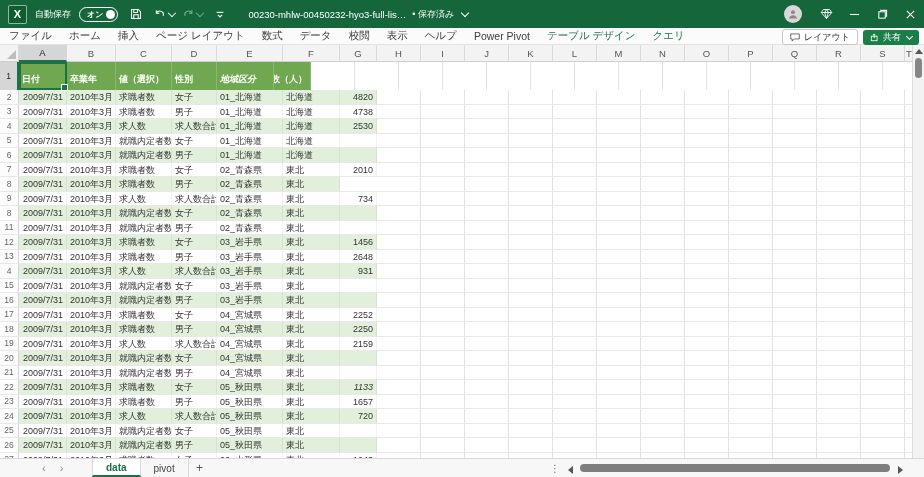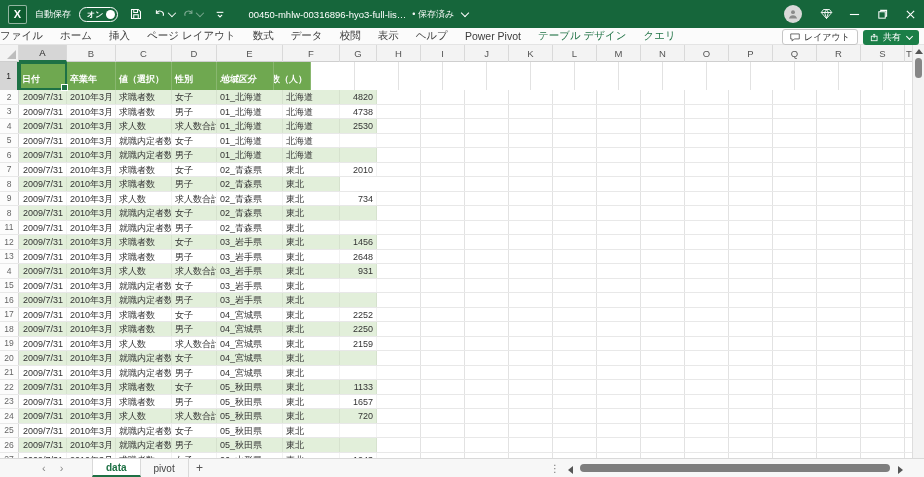--- a/index.html
+++ b/index.html
@@ -28,21 +28,21 @@
   .searchbox{position:absolute;left:388px;top:5px;width:250px;height:18px;border-radius:4px;
     background:rgba(255,255,255,.30);display:flex;align-items:center;gap:6px;
     padding-left:9px;box-sizing:border-box;color:#fff;font-size:9.5px;}
   .tb-right{position:absolute;right:0;top:0;height:28px;display:flex;align-items:center;}
   .avatar{width:18px;height:18px;border-radius:50%;background:#D9D9D9;margin-right:10px;
     display:flex;align-items:center;justify-content:center;}
   .winbtn{width:28px;height:28px;display:flex;align-items:center;justify-content:center;}
   
   .ribbon{position:absolute;top:28px;left:0;width:924px;height:17px;background:#FBFBFB;
     border-bottom:1px solid #E4E4E4;box-sizing:border-box;display:flex;align-items:center;}
-  .rtabs{display:flex;align-items:center;gap:17px;font-size:10.5px;color:#3C3C3C;white-space:nowrap;}
+  .rtabs{display:flex;align-items:center;gap:17px;padding-left:9px;font-size:10.5px;color:#3C3C3C;white-space:nowrap;}
   .rtab.ctx{color:#217346;}
   .ribbon-right{position:absolute;right:5px;top:1px;display:flex;gap:5px;align-items:center;}
   .btn-comments{display:flex;align-items:center;gap:4px;border:1px solid #C6C6C6;border-radius:3px;
     background:#fff;height:14px;padding:0 7px;font-size:9px;color:#333;}
   .btn-share{display:flex;align-items:center;gap:4px;border-radius:3px;background:#1A7E47;
     height:15px;padding:0 7px;font-size:9px;color:#fff;}
   .btn-share .chev{border-color:#fff;width:4px;height:4px;}
   
   .grid{position:absolute;top:45px;left:0;width:912px;height:413px;overflow:hidden;background:#fff;}
   .colheads{position:absolute;top:0;left:0;height:17px;display:flex;width:912px;
@@ -129,21 +129,21 @@
       </svg>
         <span class="chev"></span>
     </div>
     <div class="tb-icon">
       <svg width="10" height="10" viewBox="0 0 12 12" fill="none" stroke="#fff" stroke-width="1.3">
         <path d="M2 4h8"></path>
           <path d="M3.5 7 6 9.5 8.5 7"></path>
       </svg>
     </div>
     <div class="filename-wrap">
-      <span class="filename">00450-mhlw-00316896-hyo3-full-lis…</span>
+      <span class="filename">00230-mhlw-00450232-hyo3-full-lis…</span>
       <span class="savestatus">• 保存済み</span>
       <span class="chev"></span>
     </div>
   </div>
   <div class="tb-right">
     <div class="avatar">
       <svg width="12" height="12" viewBox="0 0 16 16" fill="#8A8A8A">
         <circle cx="8" cy="5.5" r="2.6"></circle>
           <path d="M2.5 14c.7-3 3-4.5 5.5-4.5s4.8 1.5 5.5 4.5z"></path>
       </svg>
@@ -464,21 +464,21 @@
         <div class="filler"></div>
       </div>
       <div class="grow band">
         <div class="rownum">22</div>
         <div class="gcell c0" style="width: 48px;">2009/7/31</div>
         <div class="gcell c1" style="width: 49px;">2010年3月</div>
         <div class="gcell c2" style="width: 56px;">求職者数</div>
         <div class="gcell c3" style="width: 45px;">女子</div>
         <div class="gcell c4" style="width: 66px;">05_秋田県</div>
         <div class="gcell c5" style="width: 57px;">東北</div>
-        <div class="gcell c6" style="width: 37px;">1133</div>
+        <div class="gcell c6" style="width: 37px; font-style: italic;">1133</div>
         <div class="filler"></div>
       </div>
       <div class="grow">
         <div class="rownum">23</div>
         <div class="gcell c0" style="width: 48px;">2009/7/31</div>
         <div class="gcell c1" style="width: 49px;">2010年3月</div>
         <div class="gcell c2" style="width: 56px;">求職者数</div>
         <div class="gcell c3" style="width: 45px;">男子</div>
         <div class="gcell c4" style="width: 66px;">05_秋田県</div>
         <div class="gcell c5" style="width: 57px;">東北</div>

